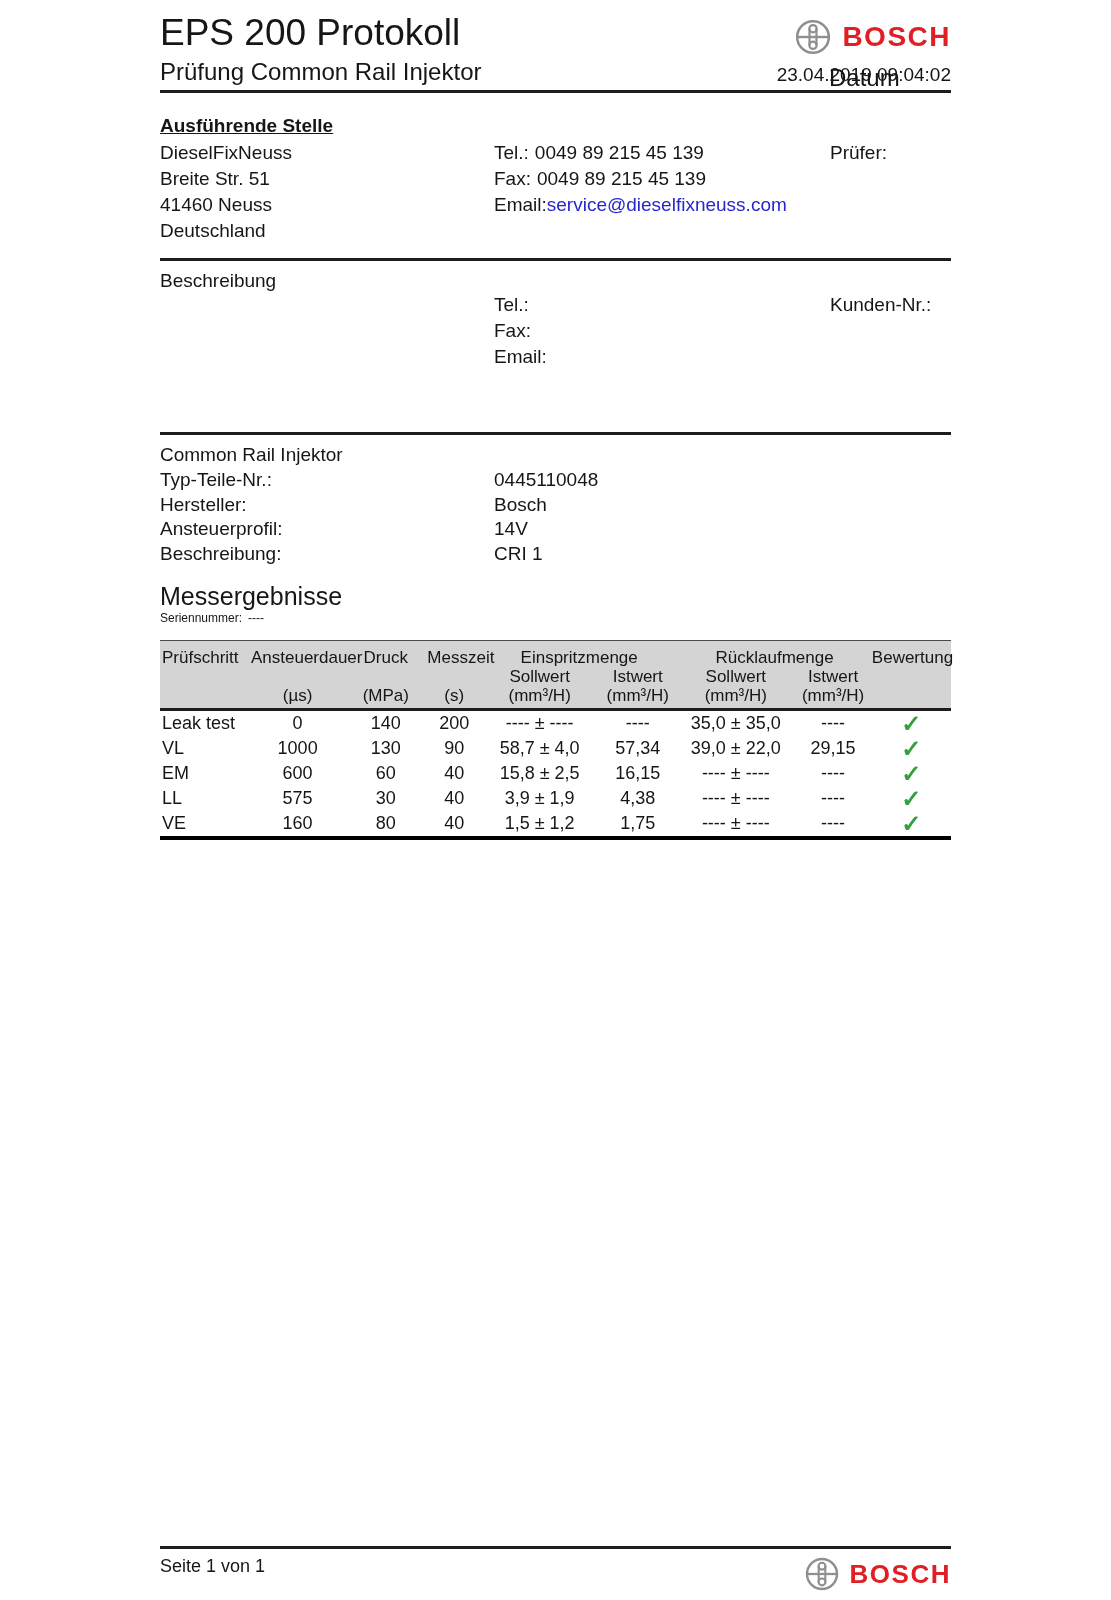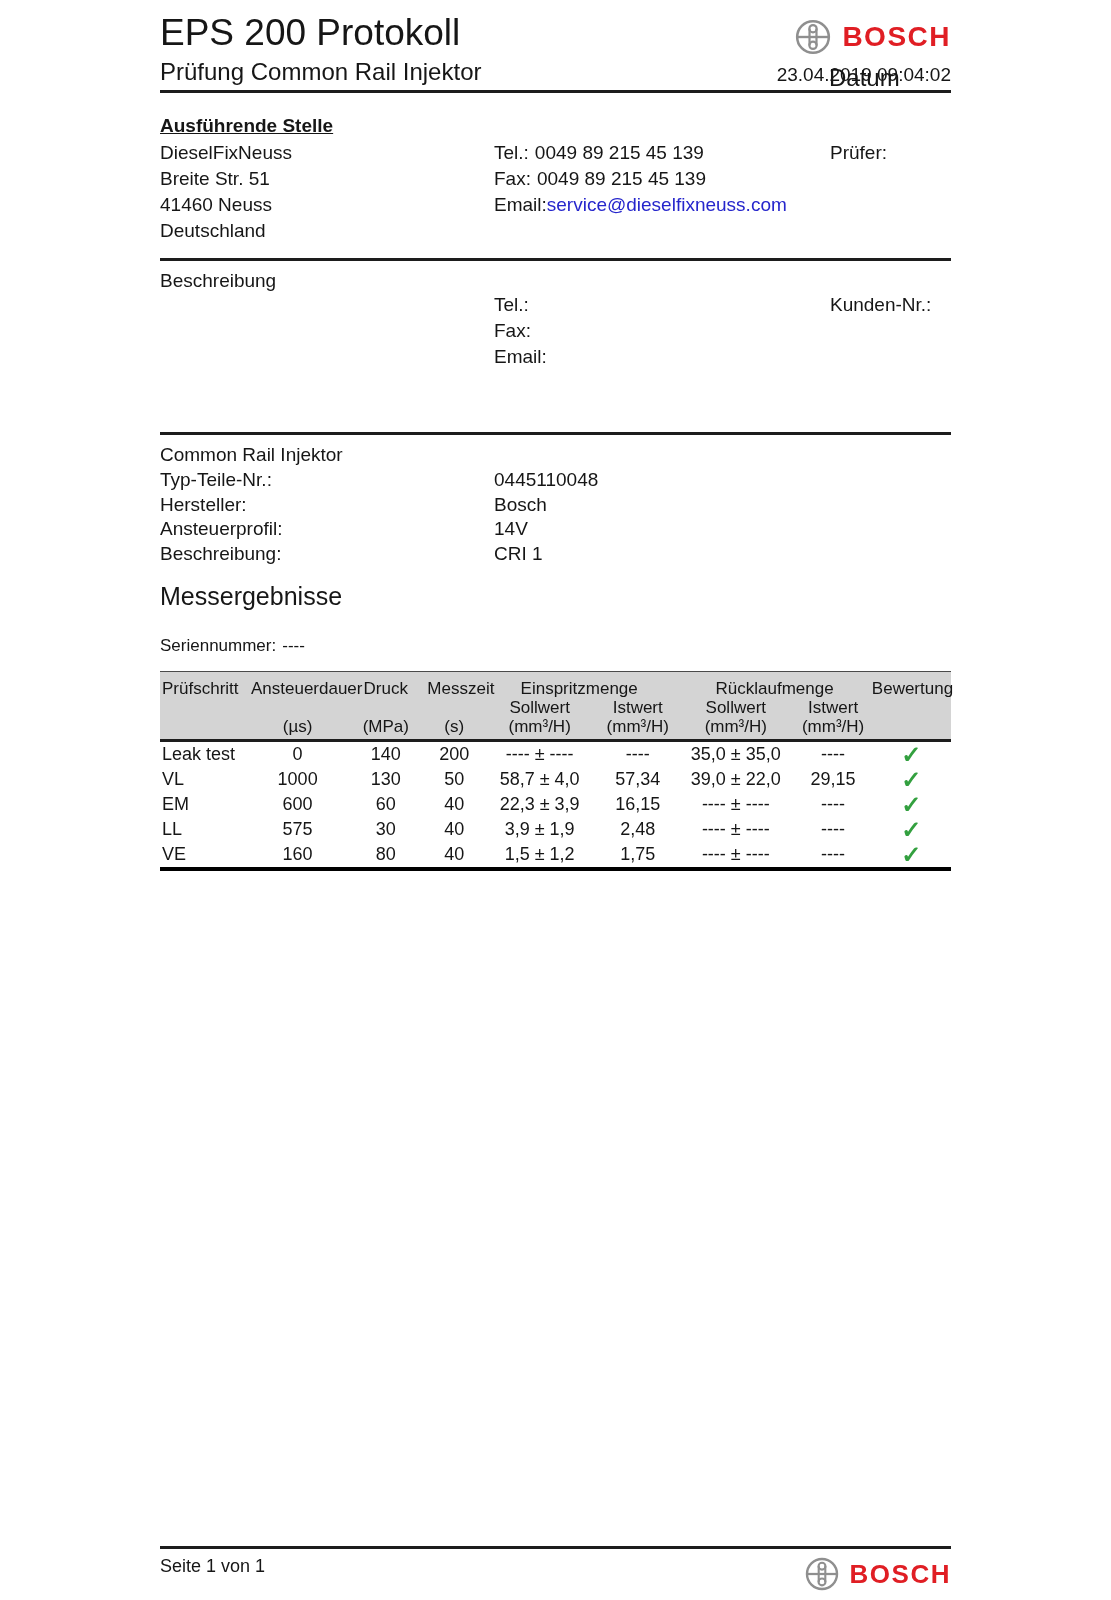--- a/index.html
+++ b/index.html
@@ -43,21 +43,21 @@
   .provider .sec-title{margin-top:22px;margin-bottom:3px;text-decoration:underline;}
   .provider .grid3{padding-bottom:14px;}
 
   .customer .sec-title{margin-top:9px;margin-bottom:0;}
   .customer .filler{height:62px;}
 
   .injector .sec-title{margin-top:7px;line-height:26px;}
   .kv{display:grid;grid-template-columns:334px 1fr;line-height:24.5px;font-size:19px;}
 
   .results-heading{font-size:25px;font-weight:400;margin:16px 0 0 0;}
-  .serial{margin-top:25px;font-size:17px;}
+  .serial{font-size:12px;}
 
   
   table{width:100%;border-collapse:collapse;margin-top:15px;text-align:center;font-size:18px;table-layout:fixed;}
   thead th{background:var(--hdr-bg);font-weight:400;font-size:17px;padding:0;line-height:19px;}
   thead tr:first-child th{border-top:1px solid #4a4a4a;padding-top:7px;}
   thead tr:last-child th{border-bottom:3px solid var(--rule);padding-bottom:3px;}
   th.al,td.al{text-align:left;padding-left:2px;}
   tbody td{height:23.5px;padding:0;}
   tbody tr:last-child td{border-bottom:4px solid #000000;margin-top:9px;}
   .ok{color:var(--green);font-size:24px;font-weight:700;line-height:1;transform:translateY(1px);display:inline-block;}
@@ -223,45 +223,45 @@
           <td>---- ± ----</td>
           <td>----</td>
           <td>35,0 ± 35,0</td>
           <td>----</td>
           <td><span class="ok">✓</span></td>
         </tr>
         <tr>
           <td class="al">VL</td>
           <td>1000</td>
           <td>130</td>
-          <td>50</td>
+          <td>90</td>
           <td>58,7 ± 4,0</td>
           <td>57,34</td>
           <td>39,0 ± 22,0</td>
           <td>29,15</td>
           <td><span class="ok">✓</span></td>
         </tr>
         <tr>
           <td class="al">EM</td>
           <td>600</td>
           <td>60</td>
           <td>40</td>
-          <td>22,3 ± 3,9</td>
+          <td>15,8 ± 2,5</td>
           <td>16,15</td>
           <td>---- ± ----</td>
           <td>----</td>
           <td><span class="ok">✓</span></td>
         </tr>
         <tr>
           <td class="al">LL</td>
           <td>575</td>
           <td>30</td>
           <td>40</td>
           <td>3,9 ± 1,9</td>
-          <td>2,48</td>
+          <td>4,38</td>
           <td>---- ± ----</td>
           <td>----</td>
           <td><span class="ok">✓</span></td>
         </tr>
         <tr>
           <td class="al">VE</td>
           <td>160</td>
           <td>80</td>
           <td>40</td>
           <td>1,5 ± 1,2</td>

